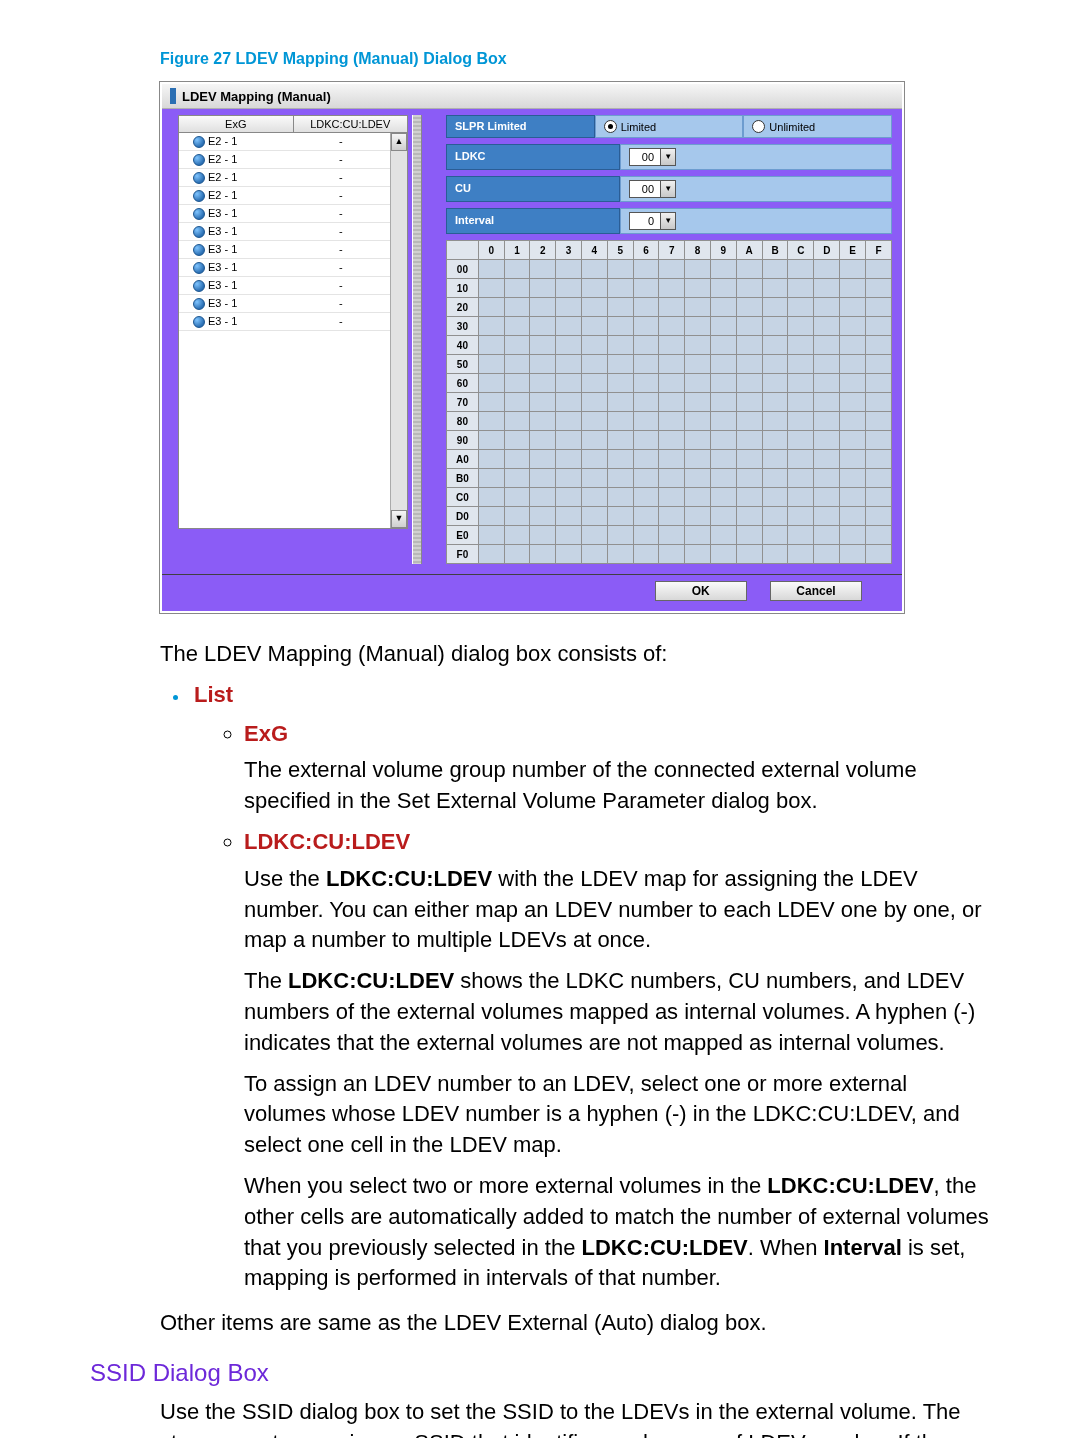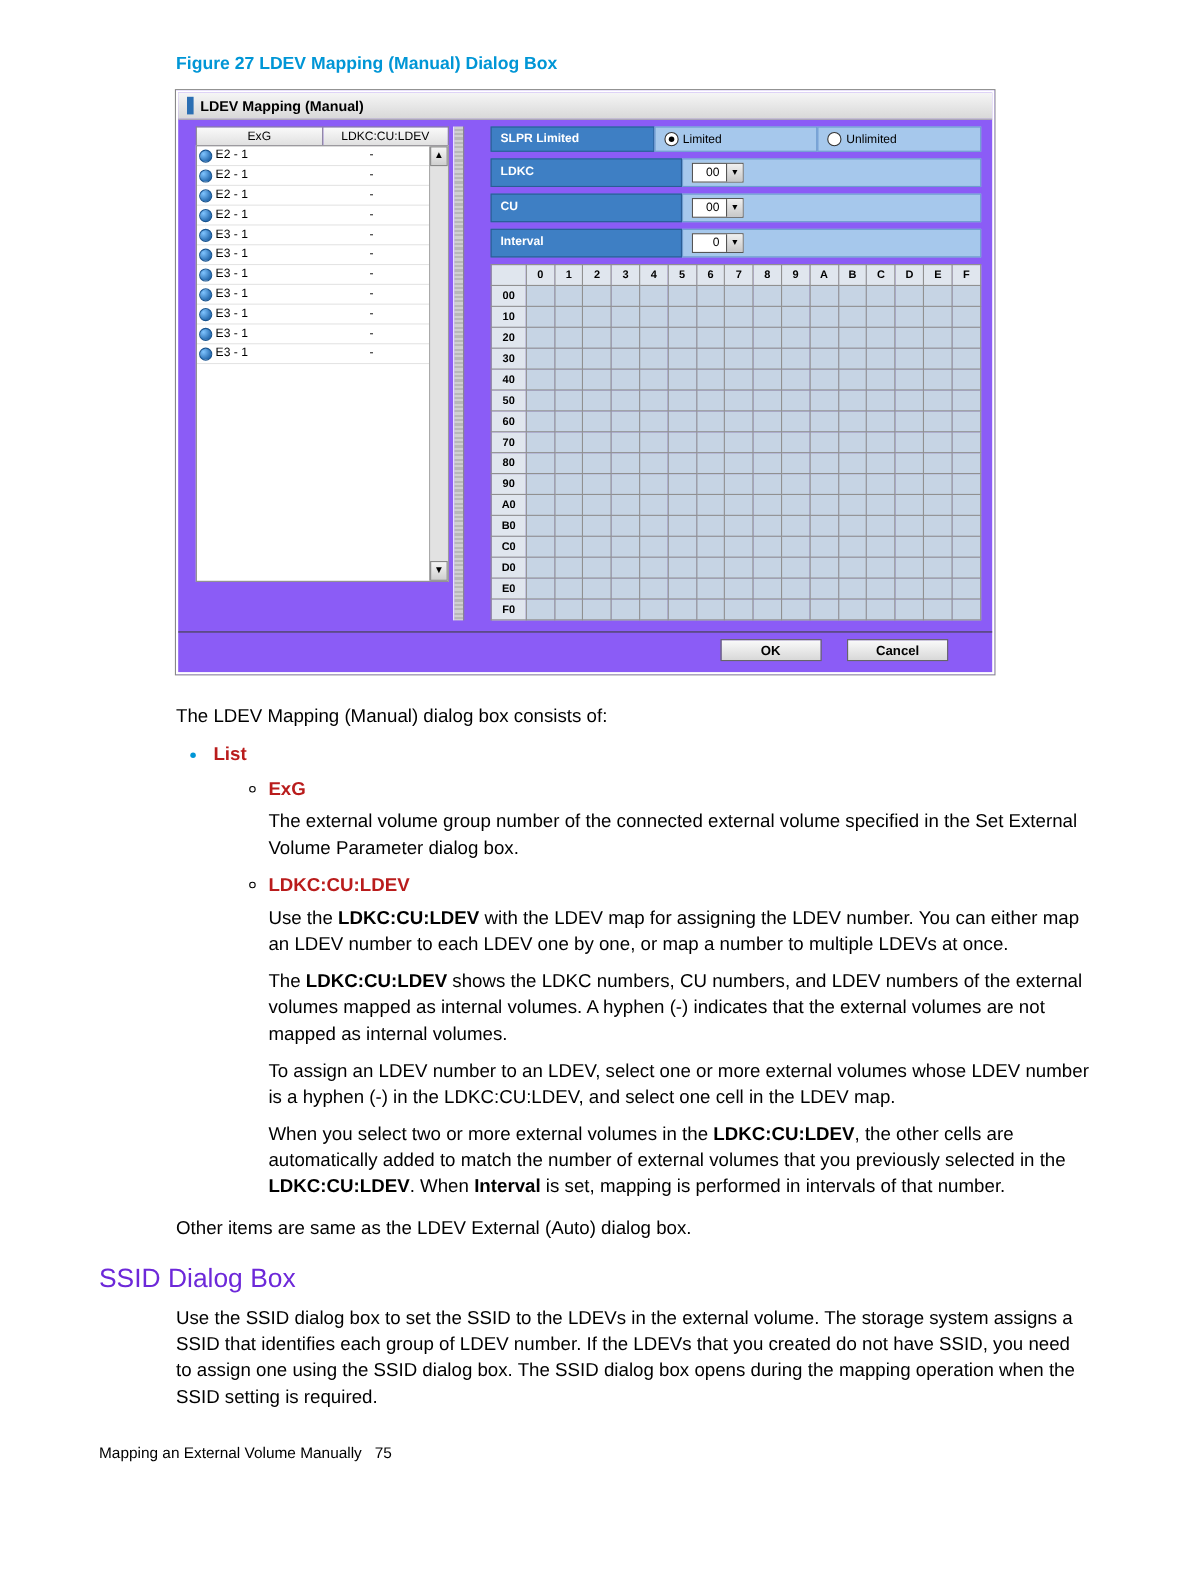--- a/index.html
+++ b/index.html
@@ -77,20 +77,21 @@
   }
   .list-rows {
     flex: 1;
     overflow: hidden;
   }
   .list-row {
     display: flex;
     font-size: 11px;
     line-height: 17px;
     border-bottom: 1px solid #e4e4e4;
+    padding-left: 12px;
   }
   .lr-exg {
     width: 50%;
     display: flex;
     align-items: center;
     padding-left: 2px;
   }
   .lr-ldev {
     width: 50%;
     text-align: center;
@@ -239,21 +240,21 @@
     background: linear-gradient(#fafafa,#d8d8d8);
     border: 1px solid #666;
     font-size: 12px;
     font-weight: bold;
     text-align: center;
     margin-left: 20px;
   }
   
   .body-text {
     margin: 26px 0 0 70px;
-    font-size: 17px;
+    font-size: 22px;
     line-height: 1.4;
   }
   .body-text p { margin: 6px 0; }
   ul.top { margin: 10px 0 0 0; padding-left: 30px; }
   ul.top > li { color: #0096d6; padding-left: 4px; }
   ul.top > li::marker { color: #0096d6; font-size: 18px;}
   ul.top > li .lbl { color:#b91c1c; font-weight: bold; }
   ul.sub { list-style-type: circle; padding-left: 50px; margin-top: 4px;}
   ul.sub > li { color:#000; margin-top: 8px;}
   ul.sub .lbl { font-weight: bold; }

